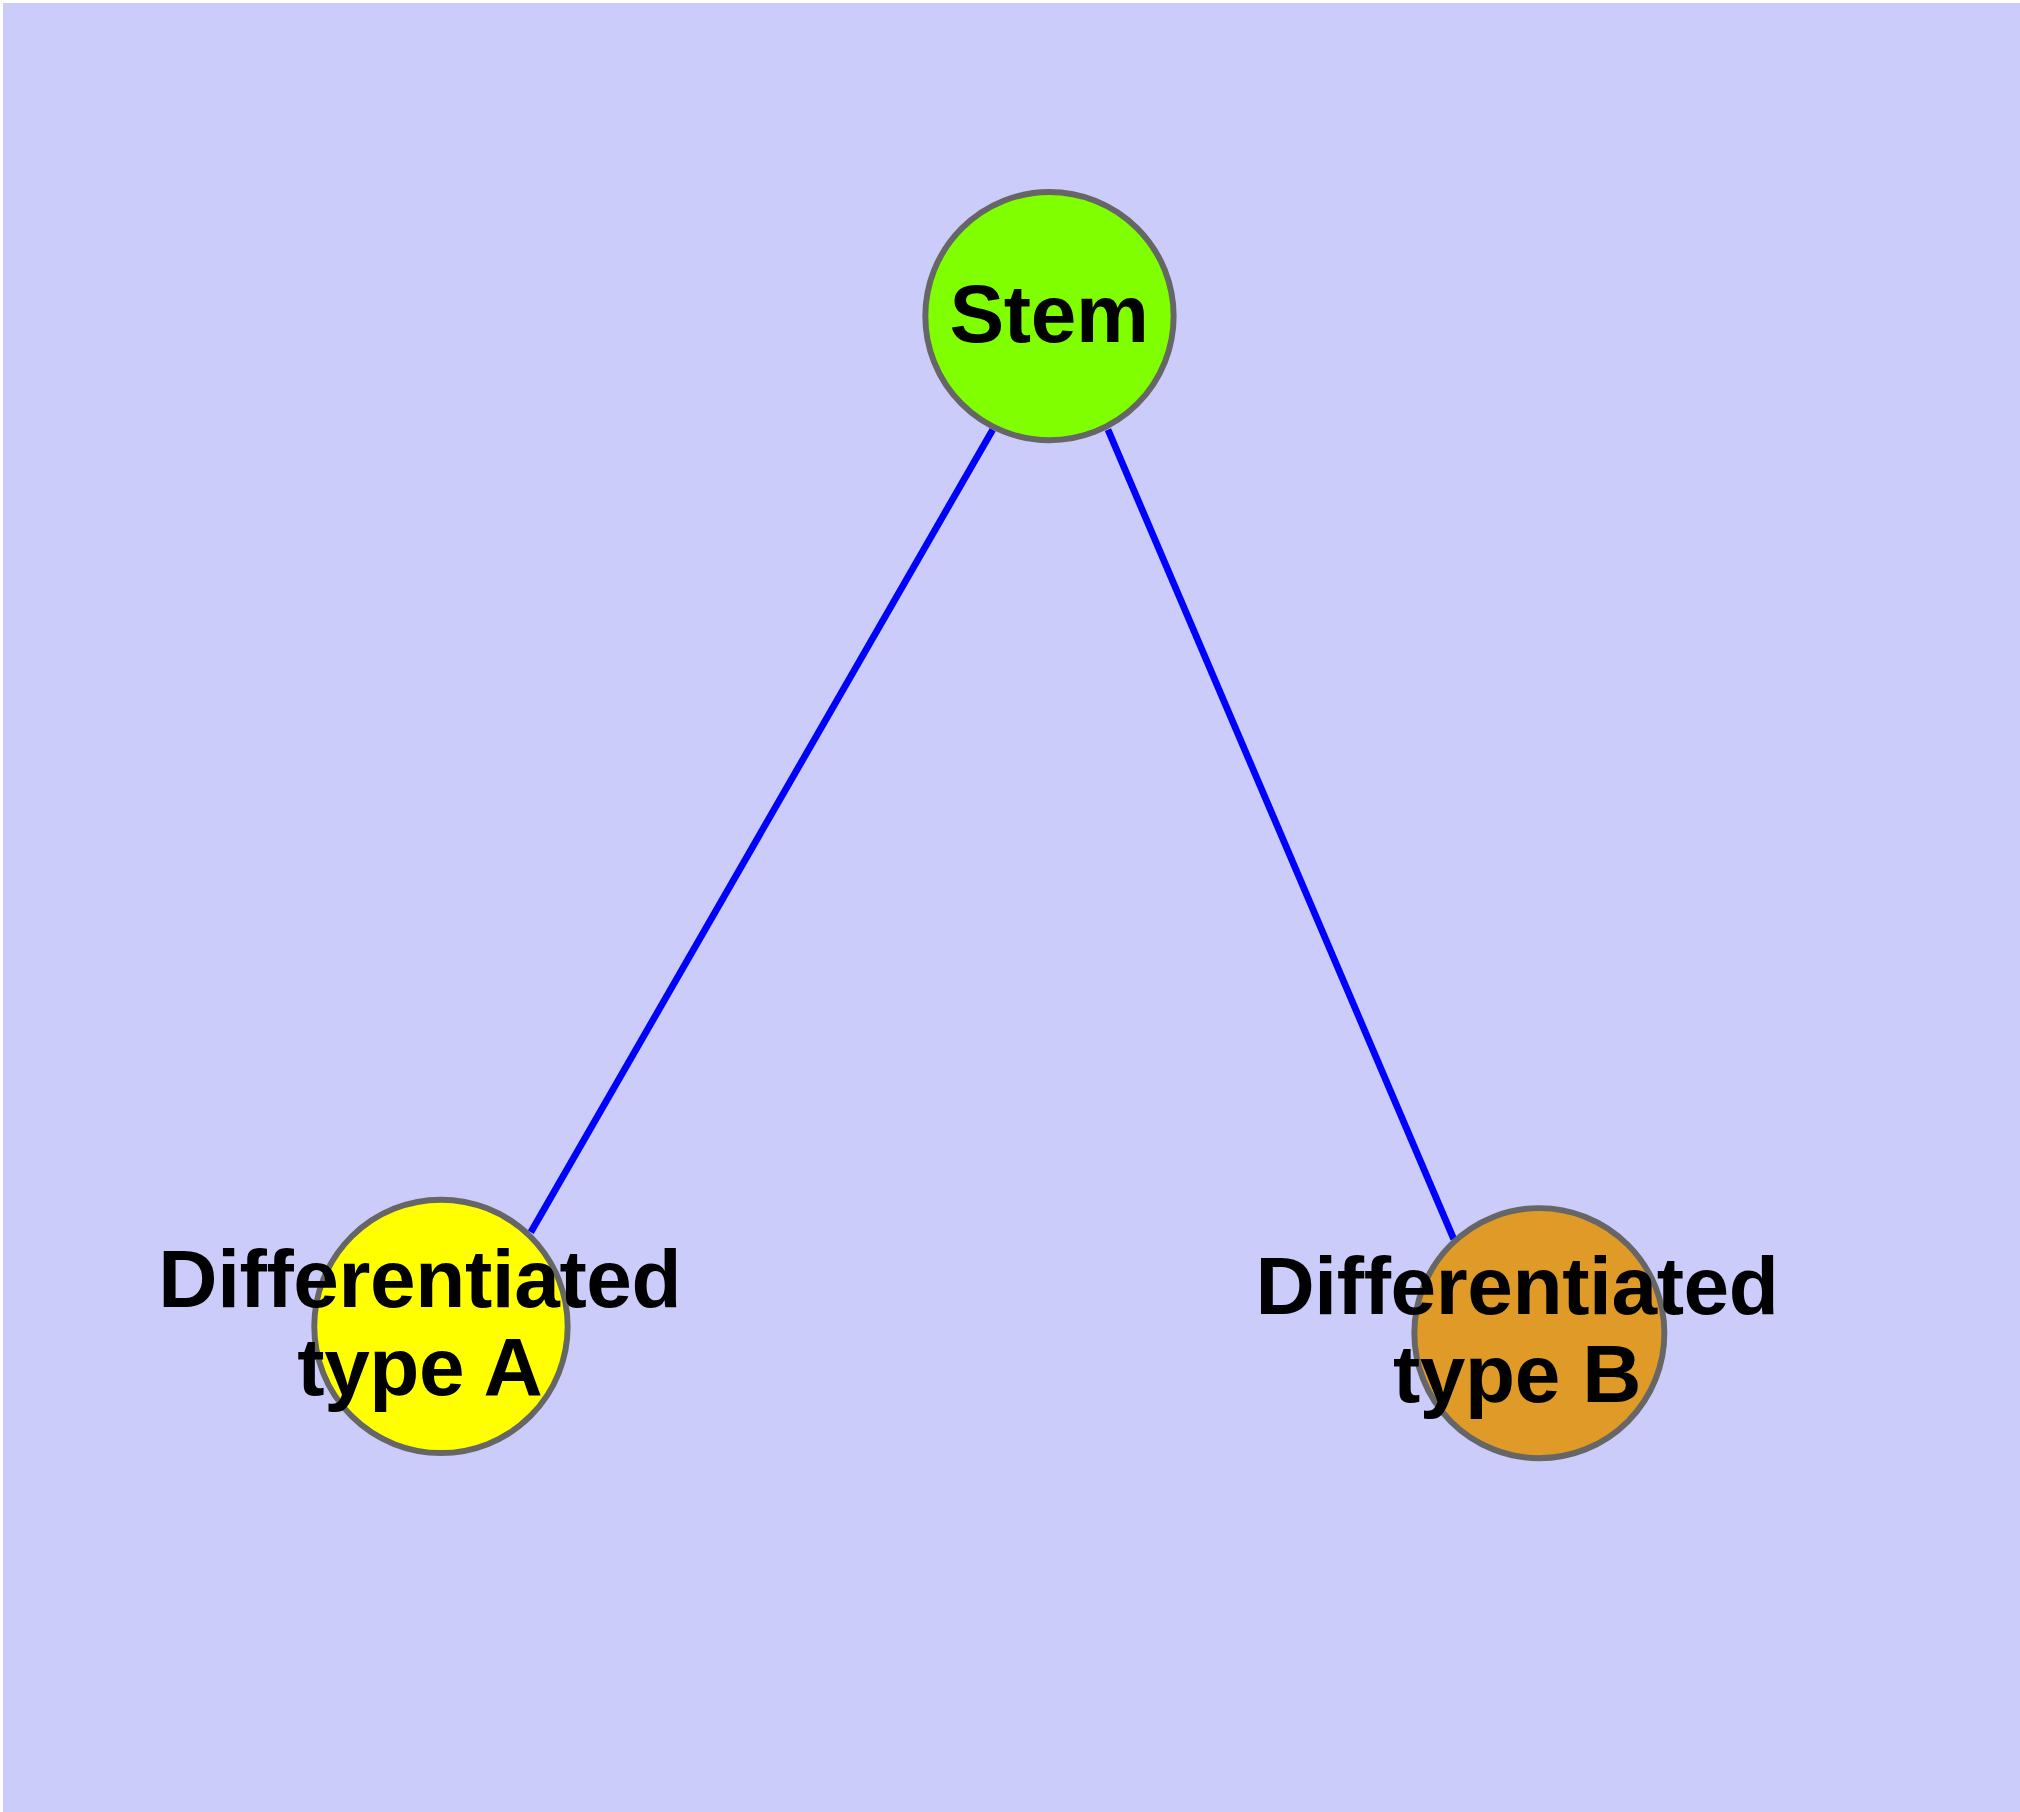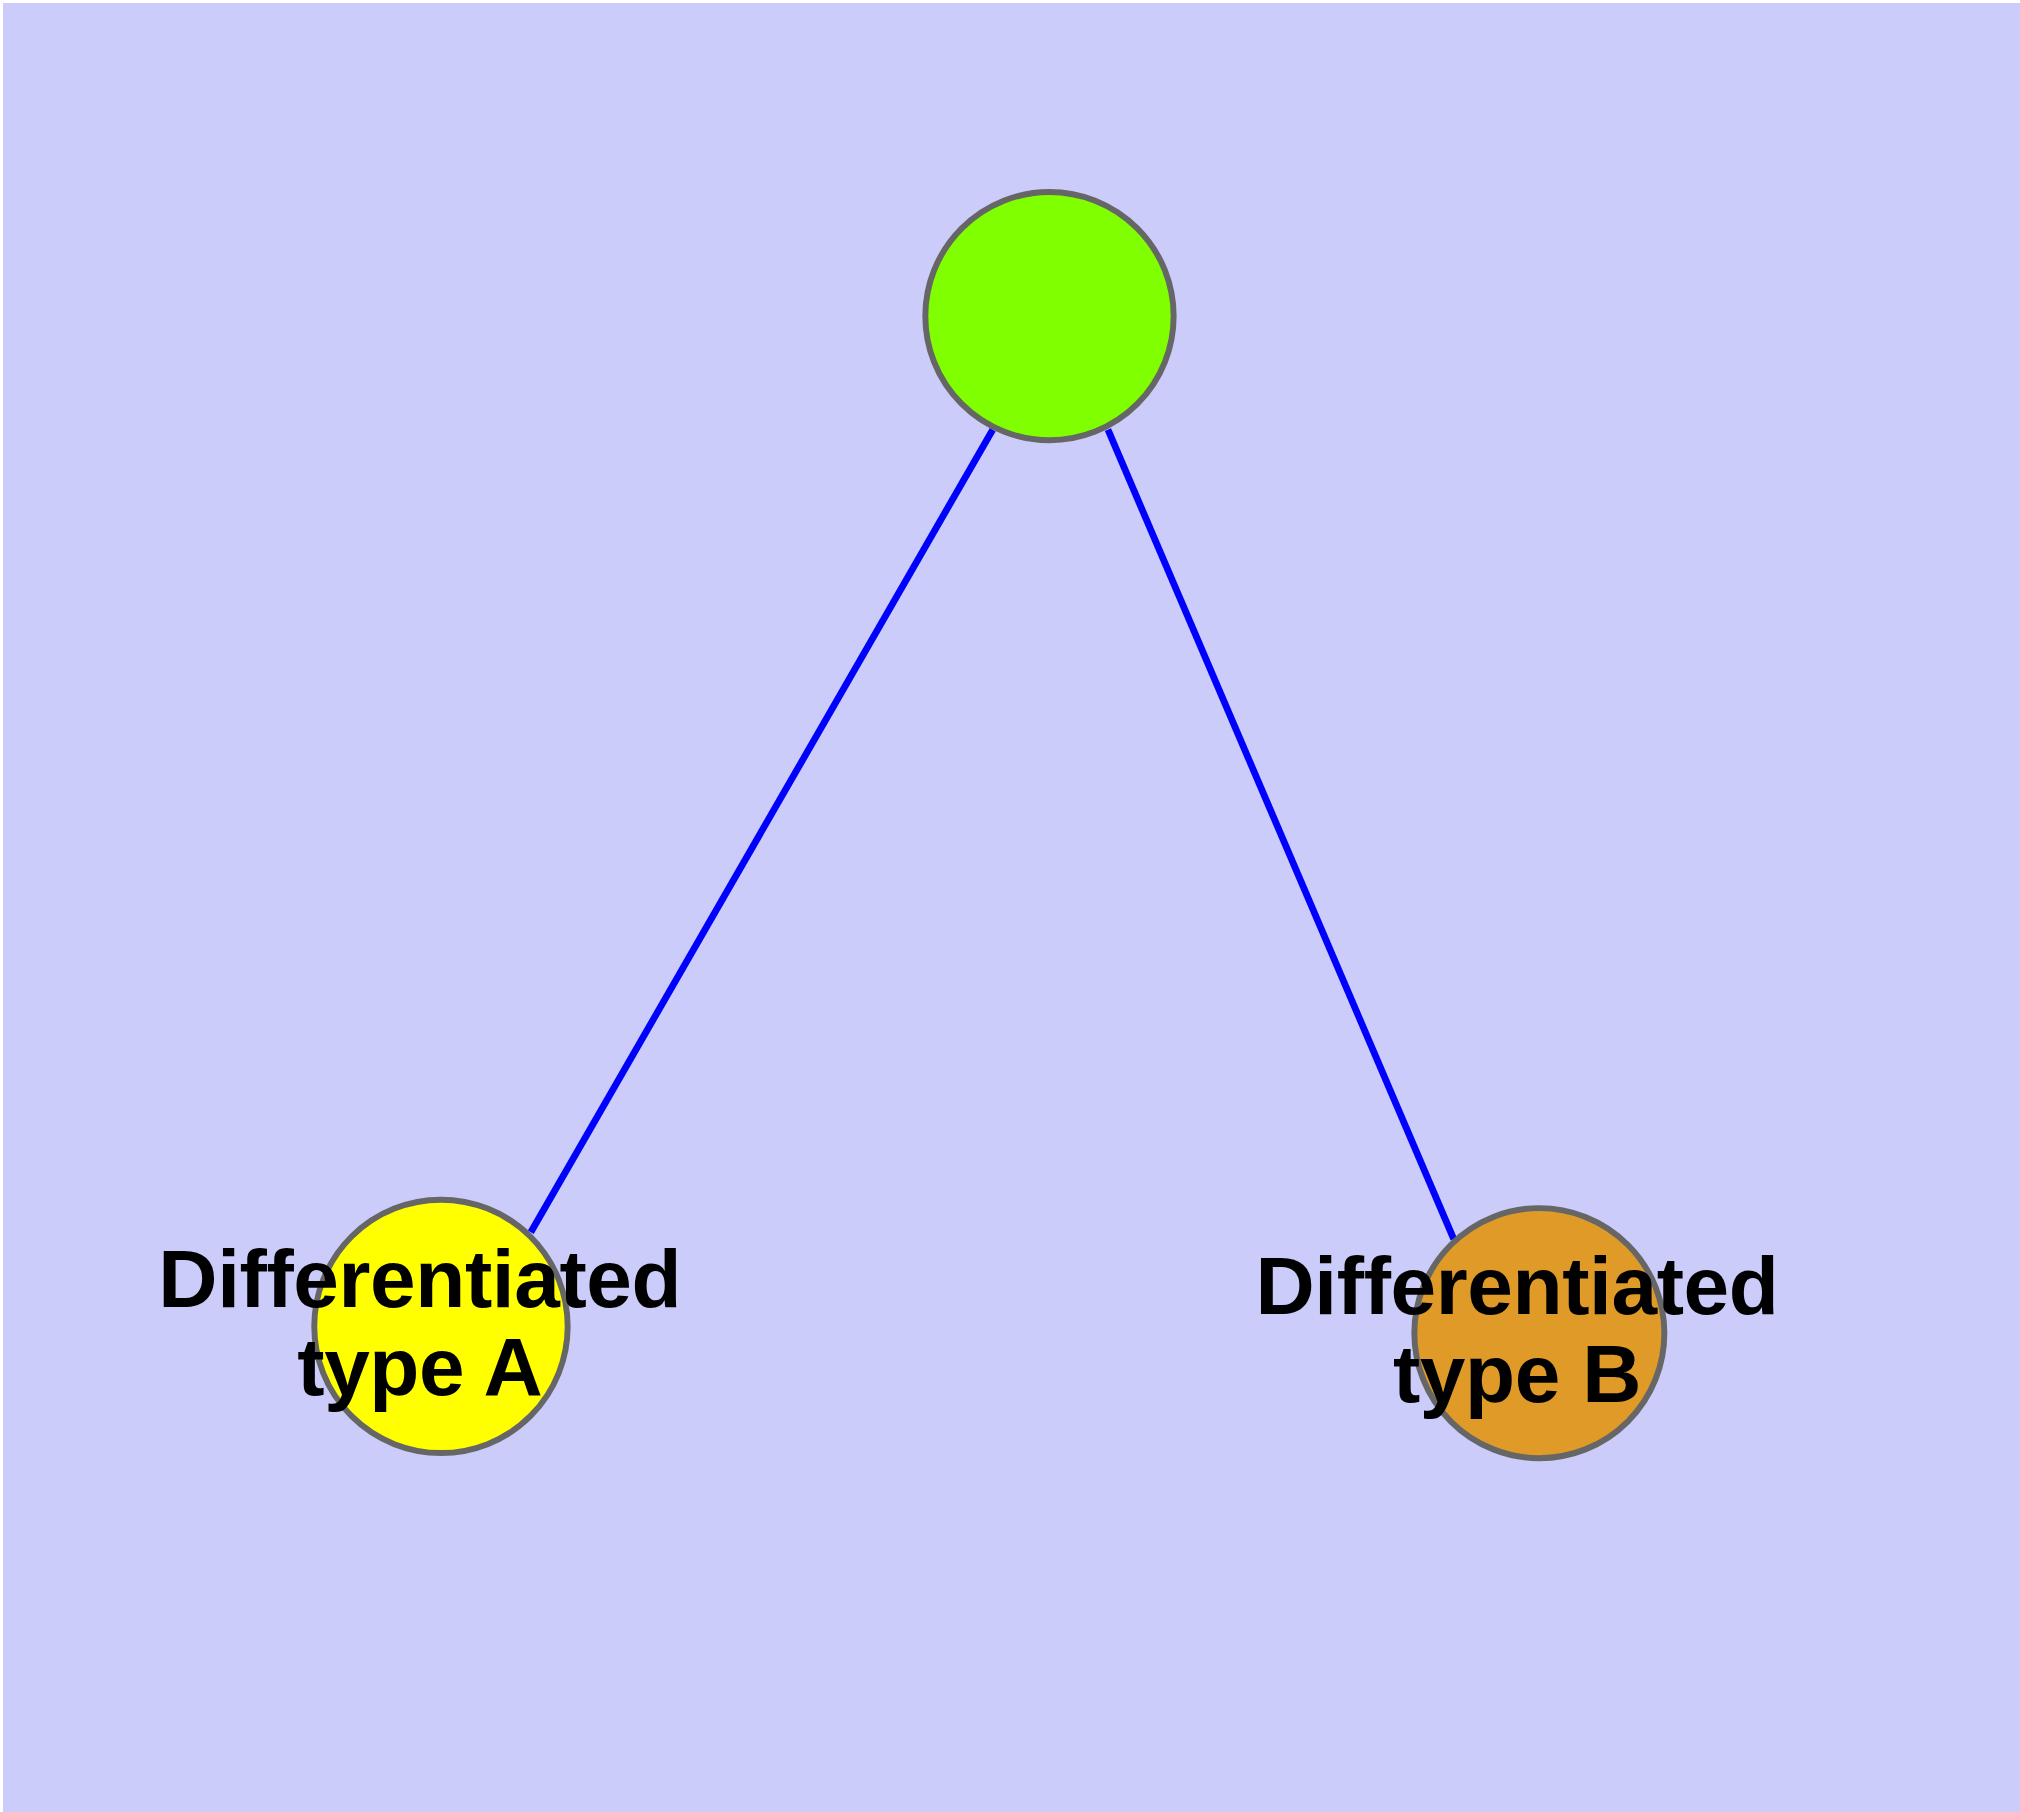--- a/index.html
+++ b/index.html
@@ -75,20 +75,21 @@
       <line id="edge-b" x1="1307" y1="507" x2="1715" y2="1462" stroke="#0000ff" stroke-width="8" stroke-linecap="butt"></line>
     </g>
 
     <g>
       <circle id="circle-stem" cx="1238" cy="373" r="146.5" fill="#7fff00" stroke="#666666" stroke-width="7"></circle>
       <circle id="circle-a" cx="520" cy="1565" r="149.5" fill="#ffff00" stroke="#666666" stroke-width="7"></circle>
       <circle id="circle-b" cx="1816" cy="1573" r="147.5" fill="#e09a28" stroke="#666666" stroke-width="7"></circle>
     </g>
   </svg>
 
+  <div class="node-label" id="label-stem" style="color: rgb(0, 0, 0);">Stem</div>
 
   <div class="node-label" id="label-a" style="color: rgb(0, 0, 0);">Differentiated
 type A</div>
 
   <div class="node-label" id="label-b" style="color: rgb(0, 0, 0);">Differentiated
 type B</div>
 
 </div>
 
 

